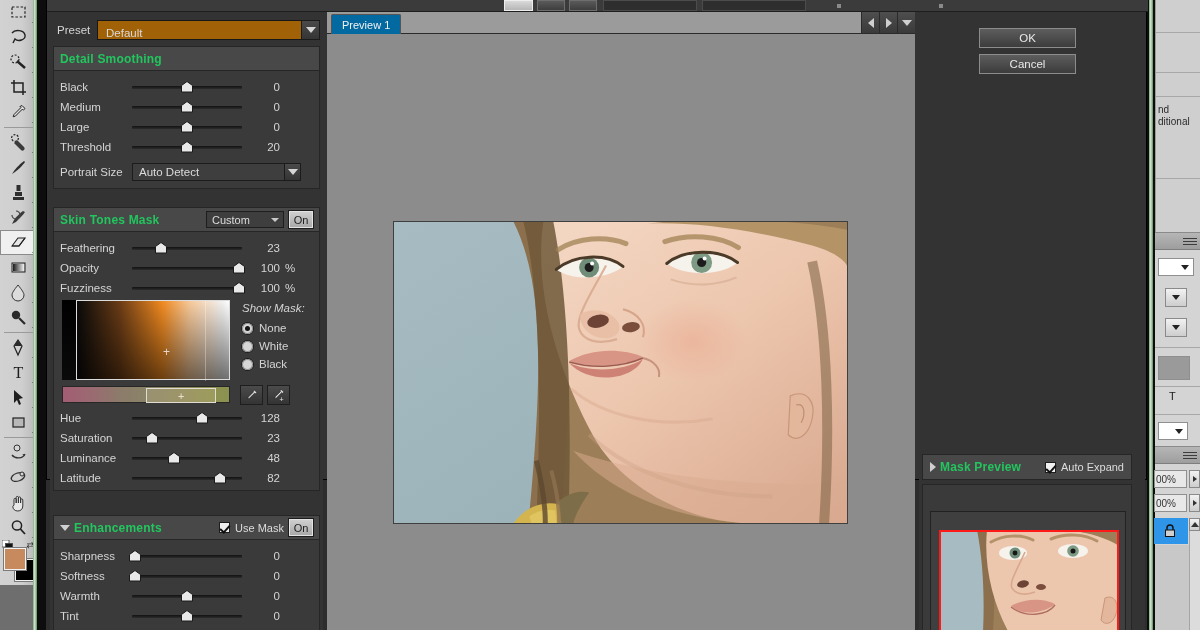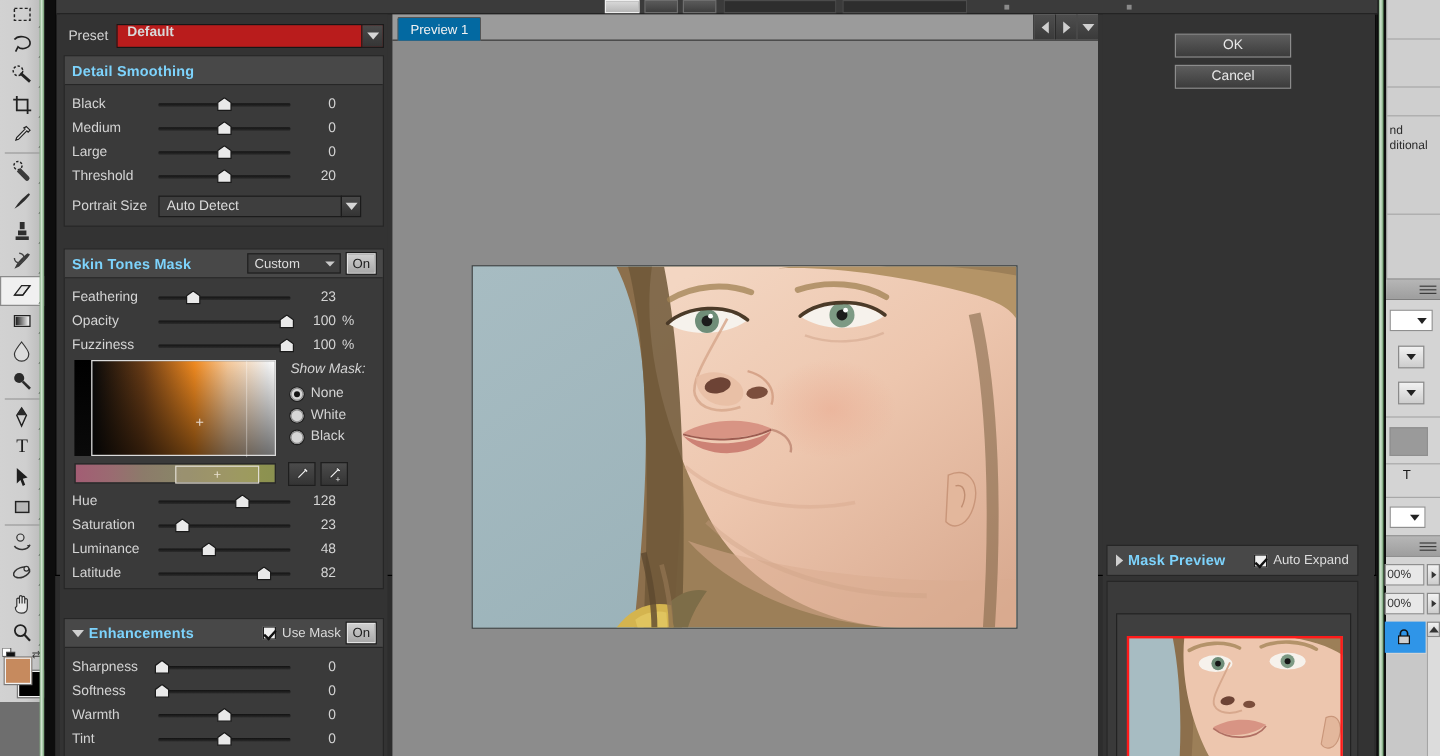--- a/index.html
+++ b/index.html
@@ -85,33 +85,33 @@
   .tb-btn { position:absolute; top:0px; height:11px; background:linear-gradient(to bottom,#5a5a5a,#3e3e3e); border:1px solid #6e6e6e; }
   .tb-btn.on { background:linear-gradient(to bottom,#d9d9d9,#b6b6b6); border-color:#eee; }
   .tb-fld { position:absolute; top:0px; height:11px; background:#2e2e2e; border:1px solid #4c4c4c; }
   .tb-dot { position:absolute; top:4px; width:4px;height:4px;background:#8a8a8a; }
 
   
   .lcol { position:absolute; left:3px; top:12px; width:273px; height:618px; background:#333; }
 
   .preset-row { position:absolute; left:3px; top:7px; width:267px; height:22px; display:flex; align-items:center; }
   .preset-lbl { width:44px; font-size:11.5px; color:#d5d5d5; padding-left:4px;}
-  .preset-combo { position:relative; flex:1; height:20px; background:#b91c1c; border:1px solid #171717; display:flex; align-items:flex-start;font-weight:bold; }
+  .preset-combo { position:relative; flex:1; height:20px; background:#a16207; border:1px solid #171717; display:flex; align-items:flex-end; }
   .preset-combo span { padding-left:8px; color:#d8d8d8; font-size:11.5px;}
   .combo-arrow { position:absolute; right:-1px; top:-1px; width:19px; height:20px;
     background:linear-gradient(to bottom,#4a4a4a,#353535); border:1px solid #1b1b1b;
     display:flex;align-items:center;justify-content:center; }
   .combo-arrow .ca { width:0;height:0;border-left:5px solid transparent;border-right:5px solid transparent;border-top:6px solid #d6d6d6; }
 
   .section { position:absolute; left:3px; width:267px; background:#3a3a3a; border:1px solid #262626; }
   .sec-head {
     height:24px; background:#484848; border-bottom:1px solid #262626;
     display:flex; align-items:center; padding:0 6px;
   }
-  .sec-title { font-size:12px; font-weight:bold; color:#7dd3fc; letter-spacing:.2px; }
+  .sec-title { font-size:12px; font-weight:bold; color:#22c55e; letter-spacing:.2px; }
   .sec-title.with-tri { margin-left:4px; }
   .tri { width:0;height:0;border-left:5px solid transparent;border-right:5px solid transparent;border-top:6px solid #cfcfcf; }
   .tri.right { border-top:5px solid transparent;border-bottom:5px solid transparent;border-left:6px solid #cfcfcf;border-right:0; }
   .sec-spacer { flex:1; }
 
   .mini-combo { position:relative; width:78px; height:17px; background:#3e3e3e; border:1px solid #1e1e1e; display:flex; align-items:center; }
   .mini-combo span { padding-left:5px; font-size:11px; color:#dcdcdc; }
   .mini-combo .mc-ar { position:absolute; right:4px; top:6px; width:0;height:0;border-left:4px solid transparent;border-right:4px solid transparent;border-top:4px solid #c9c9c9; }
   .onbtn { width:24px; height:17px; margin-left:5px; background:linear-gradient(to bottom,#cfcfcf,#a9a9a9);
     border:1px solid #e2e2e2; box-shadow:0 0 0 1px #1d1d1d;

